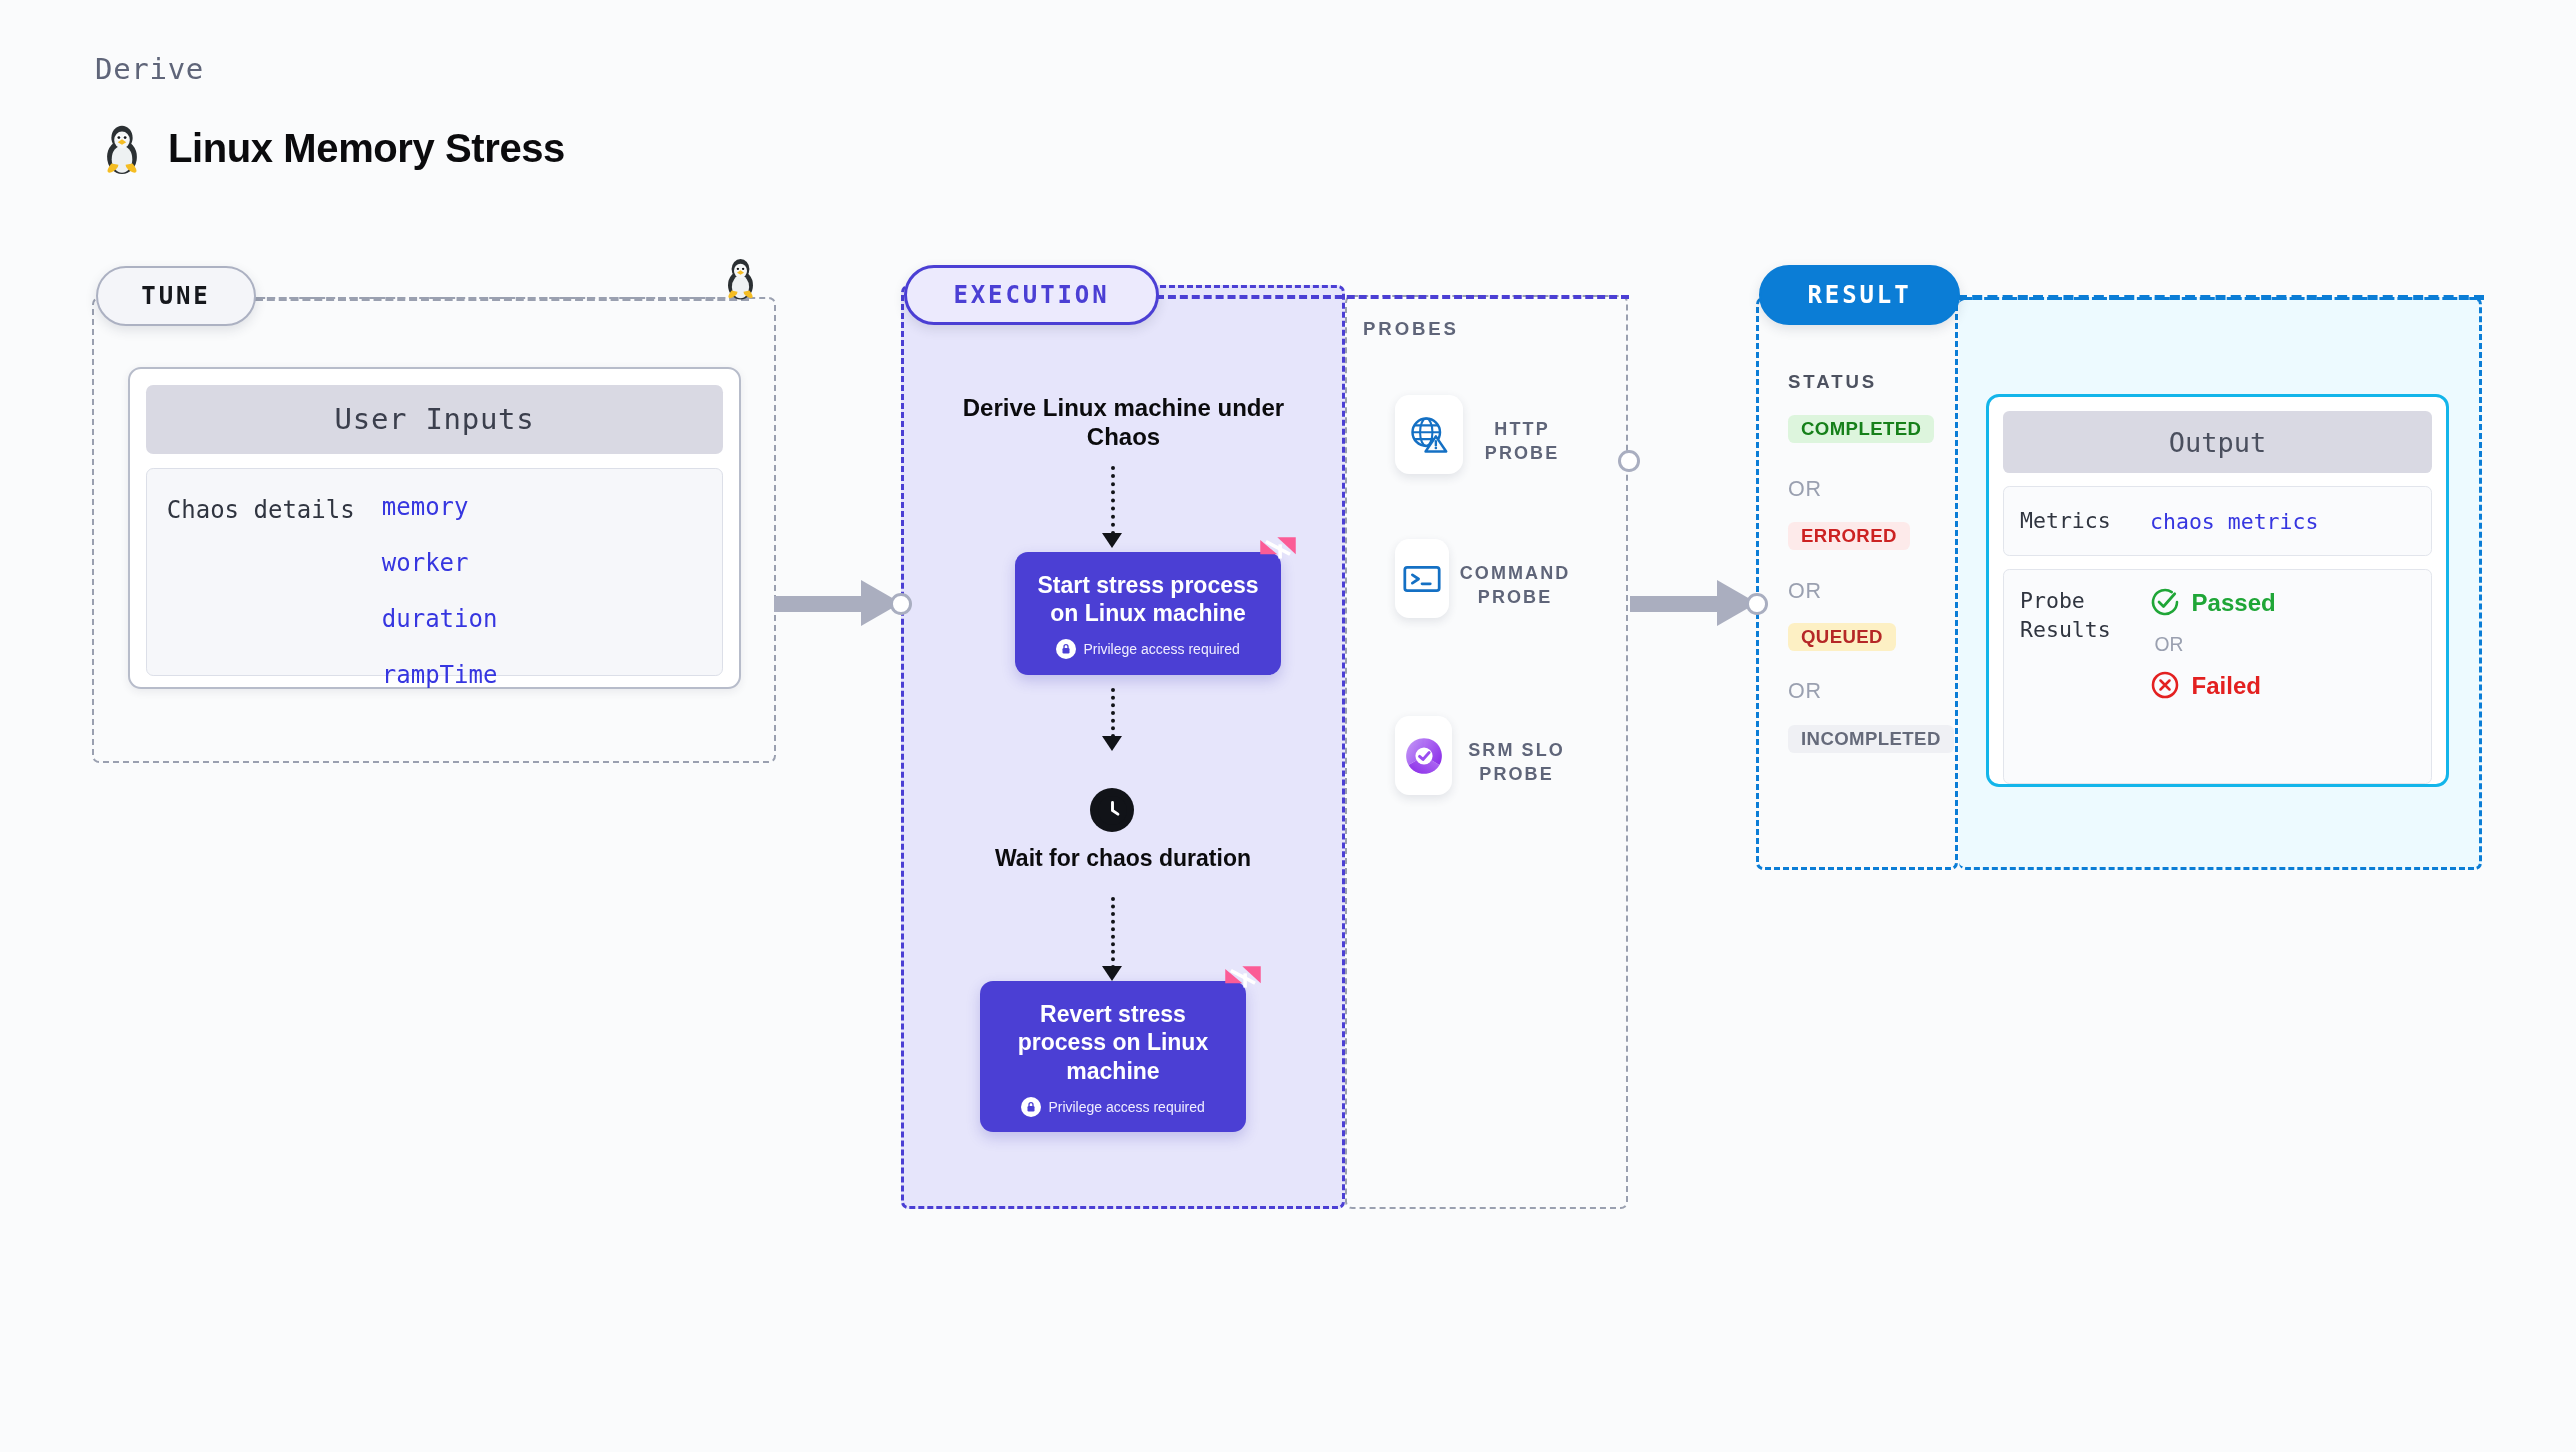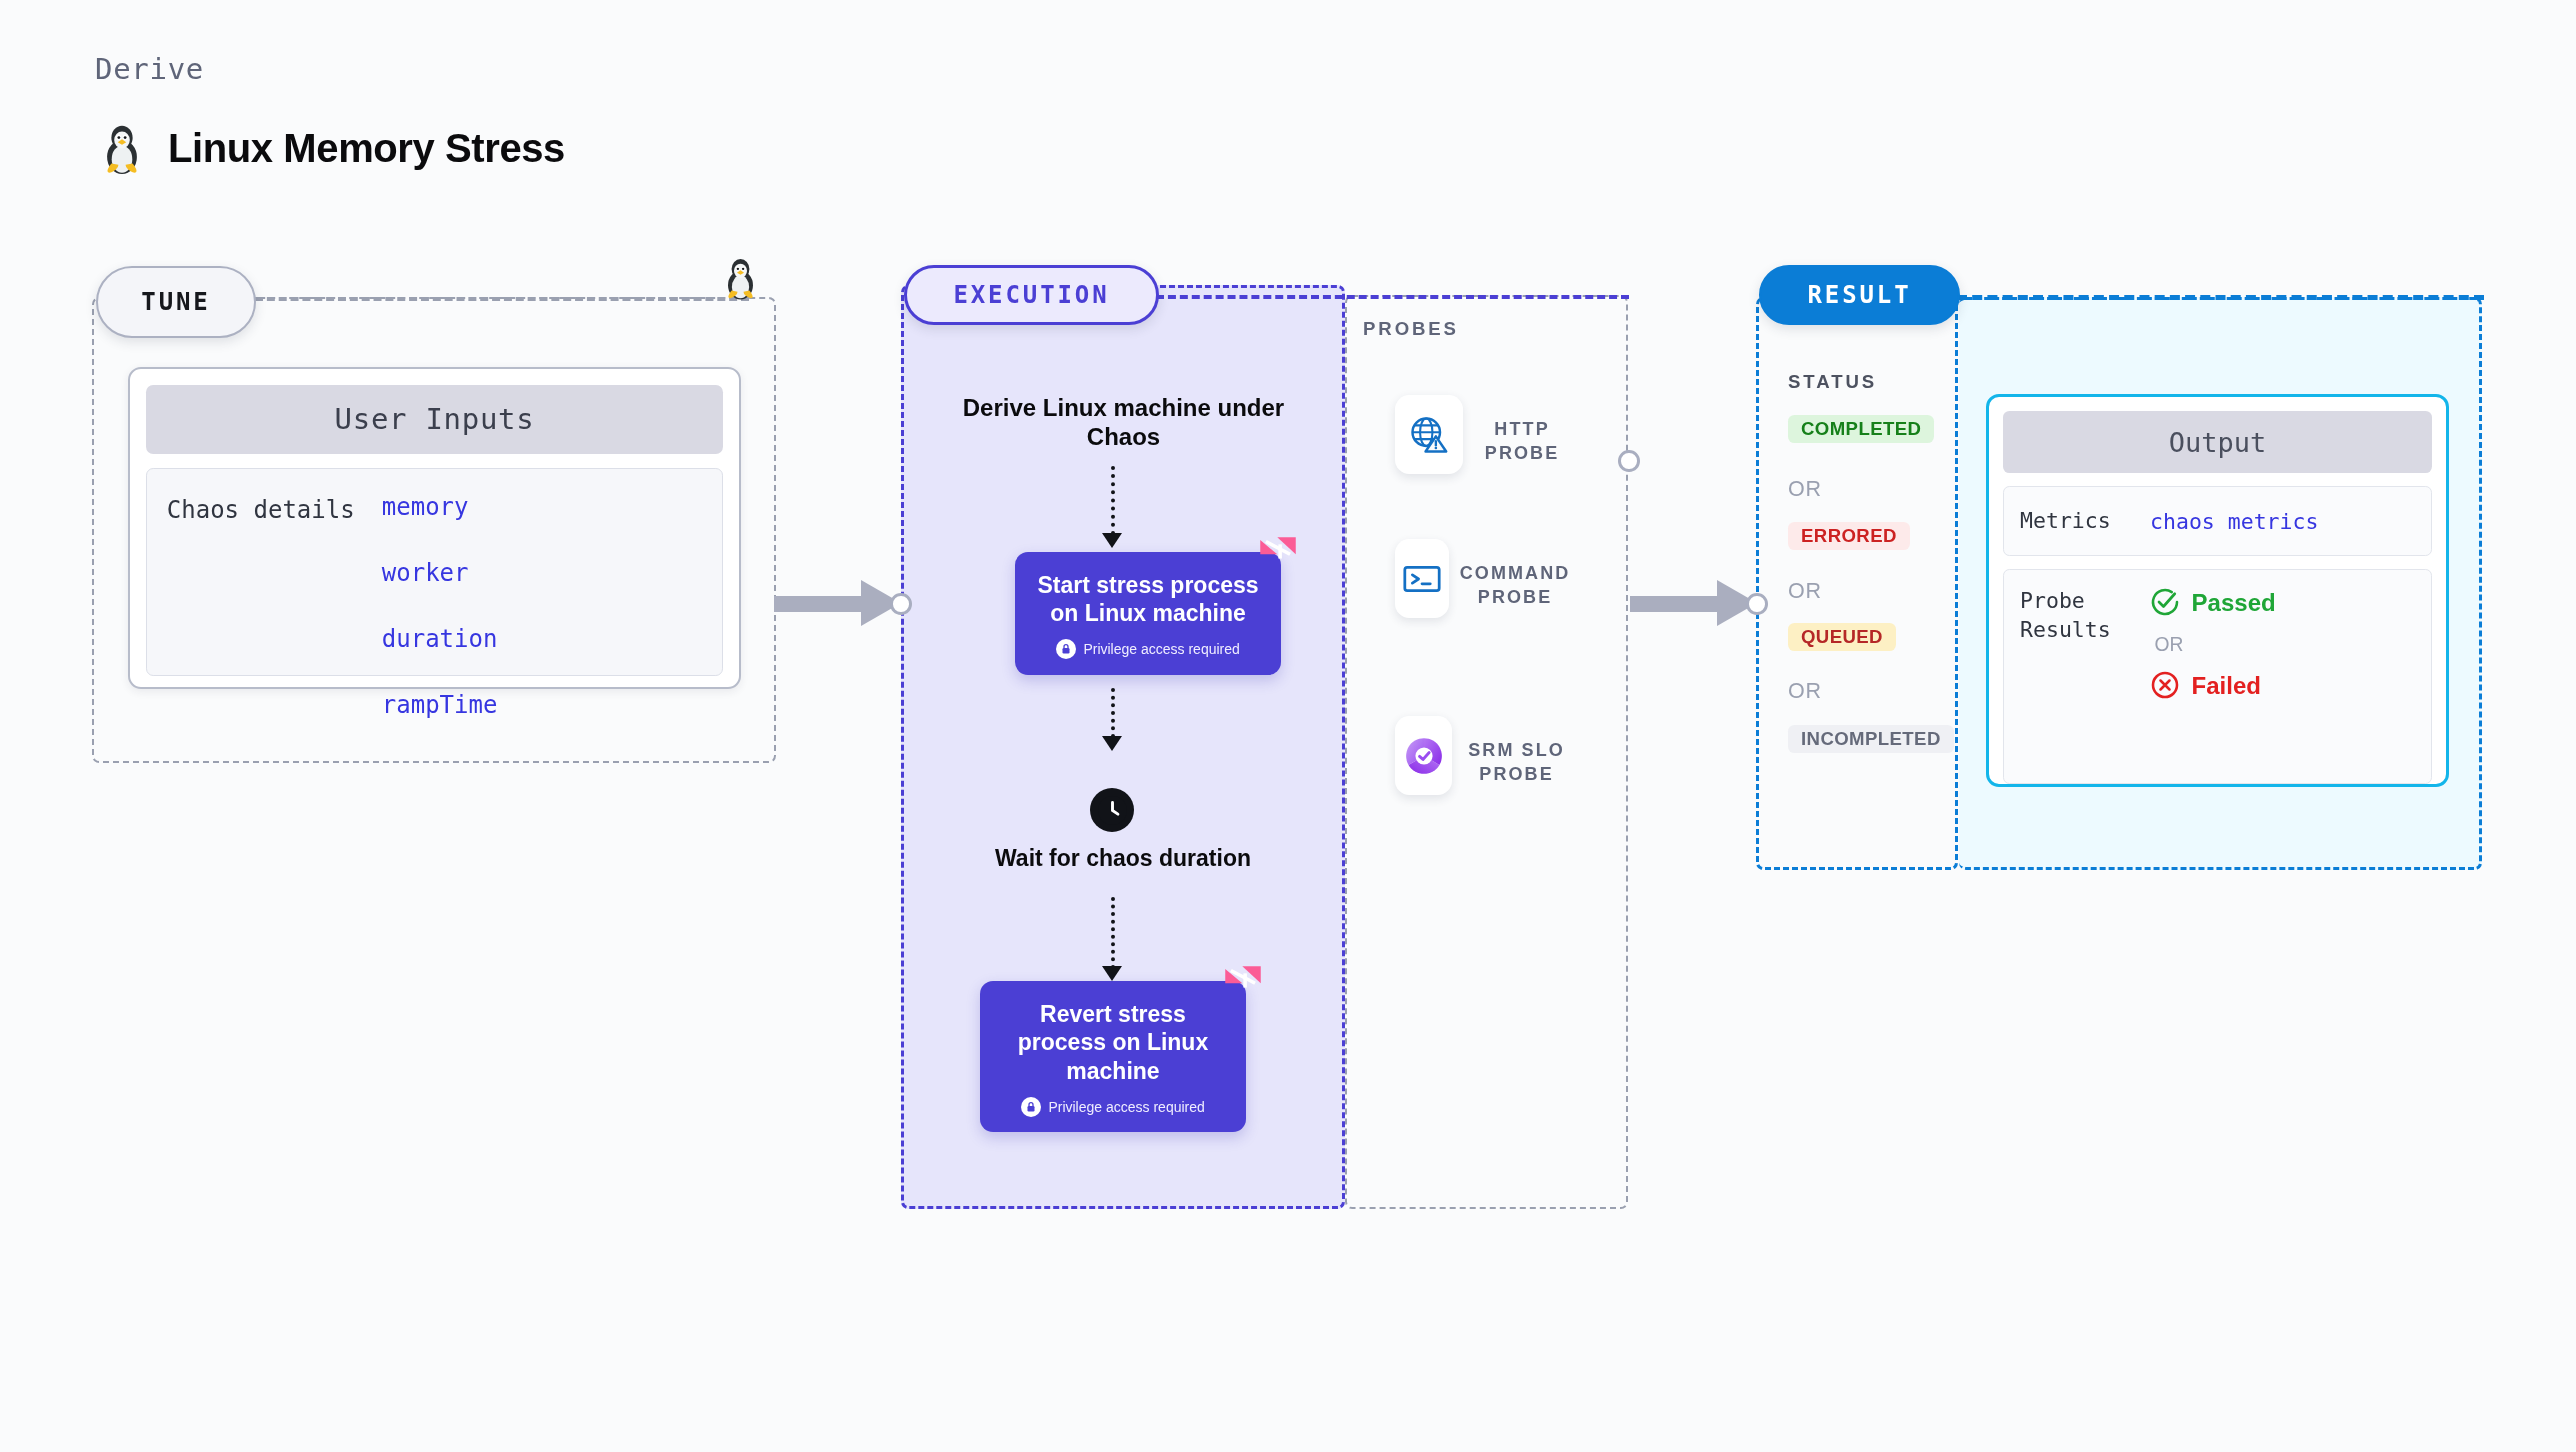--- a/index.html
+++ b/index.html
@@ -62,21 +62,21 @@
   .pill {
     position: absolute;
     display: flex; align-items: center; justify-content: center;
     border-radius: 72px;
     font-family: "DejaVu Sans Mono", monospace;
     font-weight: 700; letter-spacing: 2.9px;
     box-shadow: 0 4.3px 11.5px rgba(40,44,70,0.13);
     white-space: nowrap;
   }
   .pill-tune {
-    left: 96px; top: 266px; width: 160px; height: 72px;
+    left: 96px; top: 266px; width: 160px; height: 60px;
     background: #f4f5f9; border: 2.9px solid #acb1c2;
     color: #16181d; font-size: 24px;
   }
   .pill-exec {
     left: 904px; top: 265px; width: 255px; height: 60px;
     background: #eceafd; border: 3.6px solid #4b3fd4;
     color: #4b3fd4; font-size: 24px;
   }
   .pill-result {
     left: 1759px; top: 265px; width: 201px; height: 60px;
@@ -105,21 +105,21 @@
   }
   .ui-body {
     margin-top: 14.3px; height: 208px;
     background: #f6f7fa; border: 1.4px solid #dcdfe8; border-radius: 7.2px;
     display: flex; padding: 24px 20px;
   }
   .ui-label {
     font-family: "DejaVu Sans Mono", monospace;
     font-size: 24px; color: #303540; width: 215px; padding-top: 2.9px;
   }
-  .ui-values { display: flex; flex-direction: column; gap: 38px; }
+  .ui-values { display: flex; flex-direction: column; gap: 28px; }
   .ui-values span {
     font-family: "DejaVu Sans Mono", monospace;
     font-size: 24px; color: #3636e0;
   }
 
   
   .flow-arrow { position: absolute; height: 47px; }
   .flow-arrow .shaft {
     position: absolute; left: 0; top: 15.8px; height: 15.8px; background: #aaaebf;
   }

